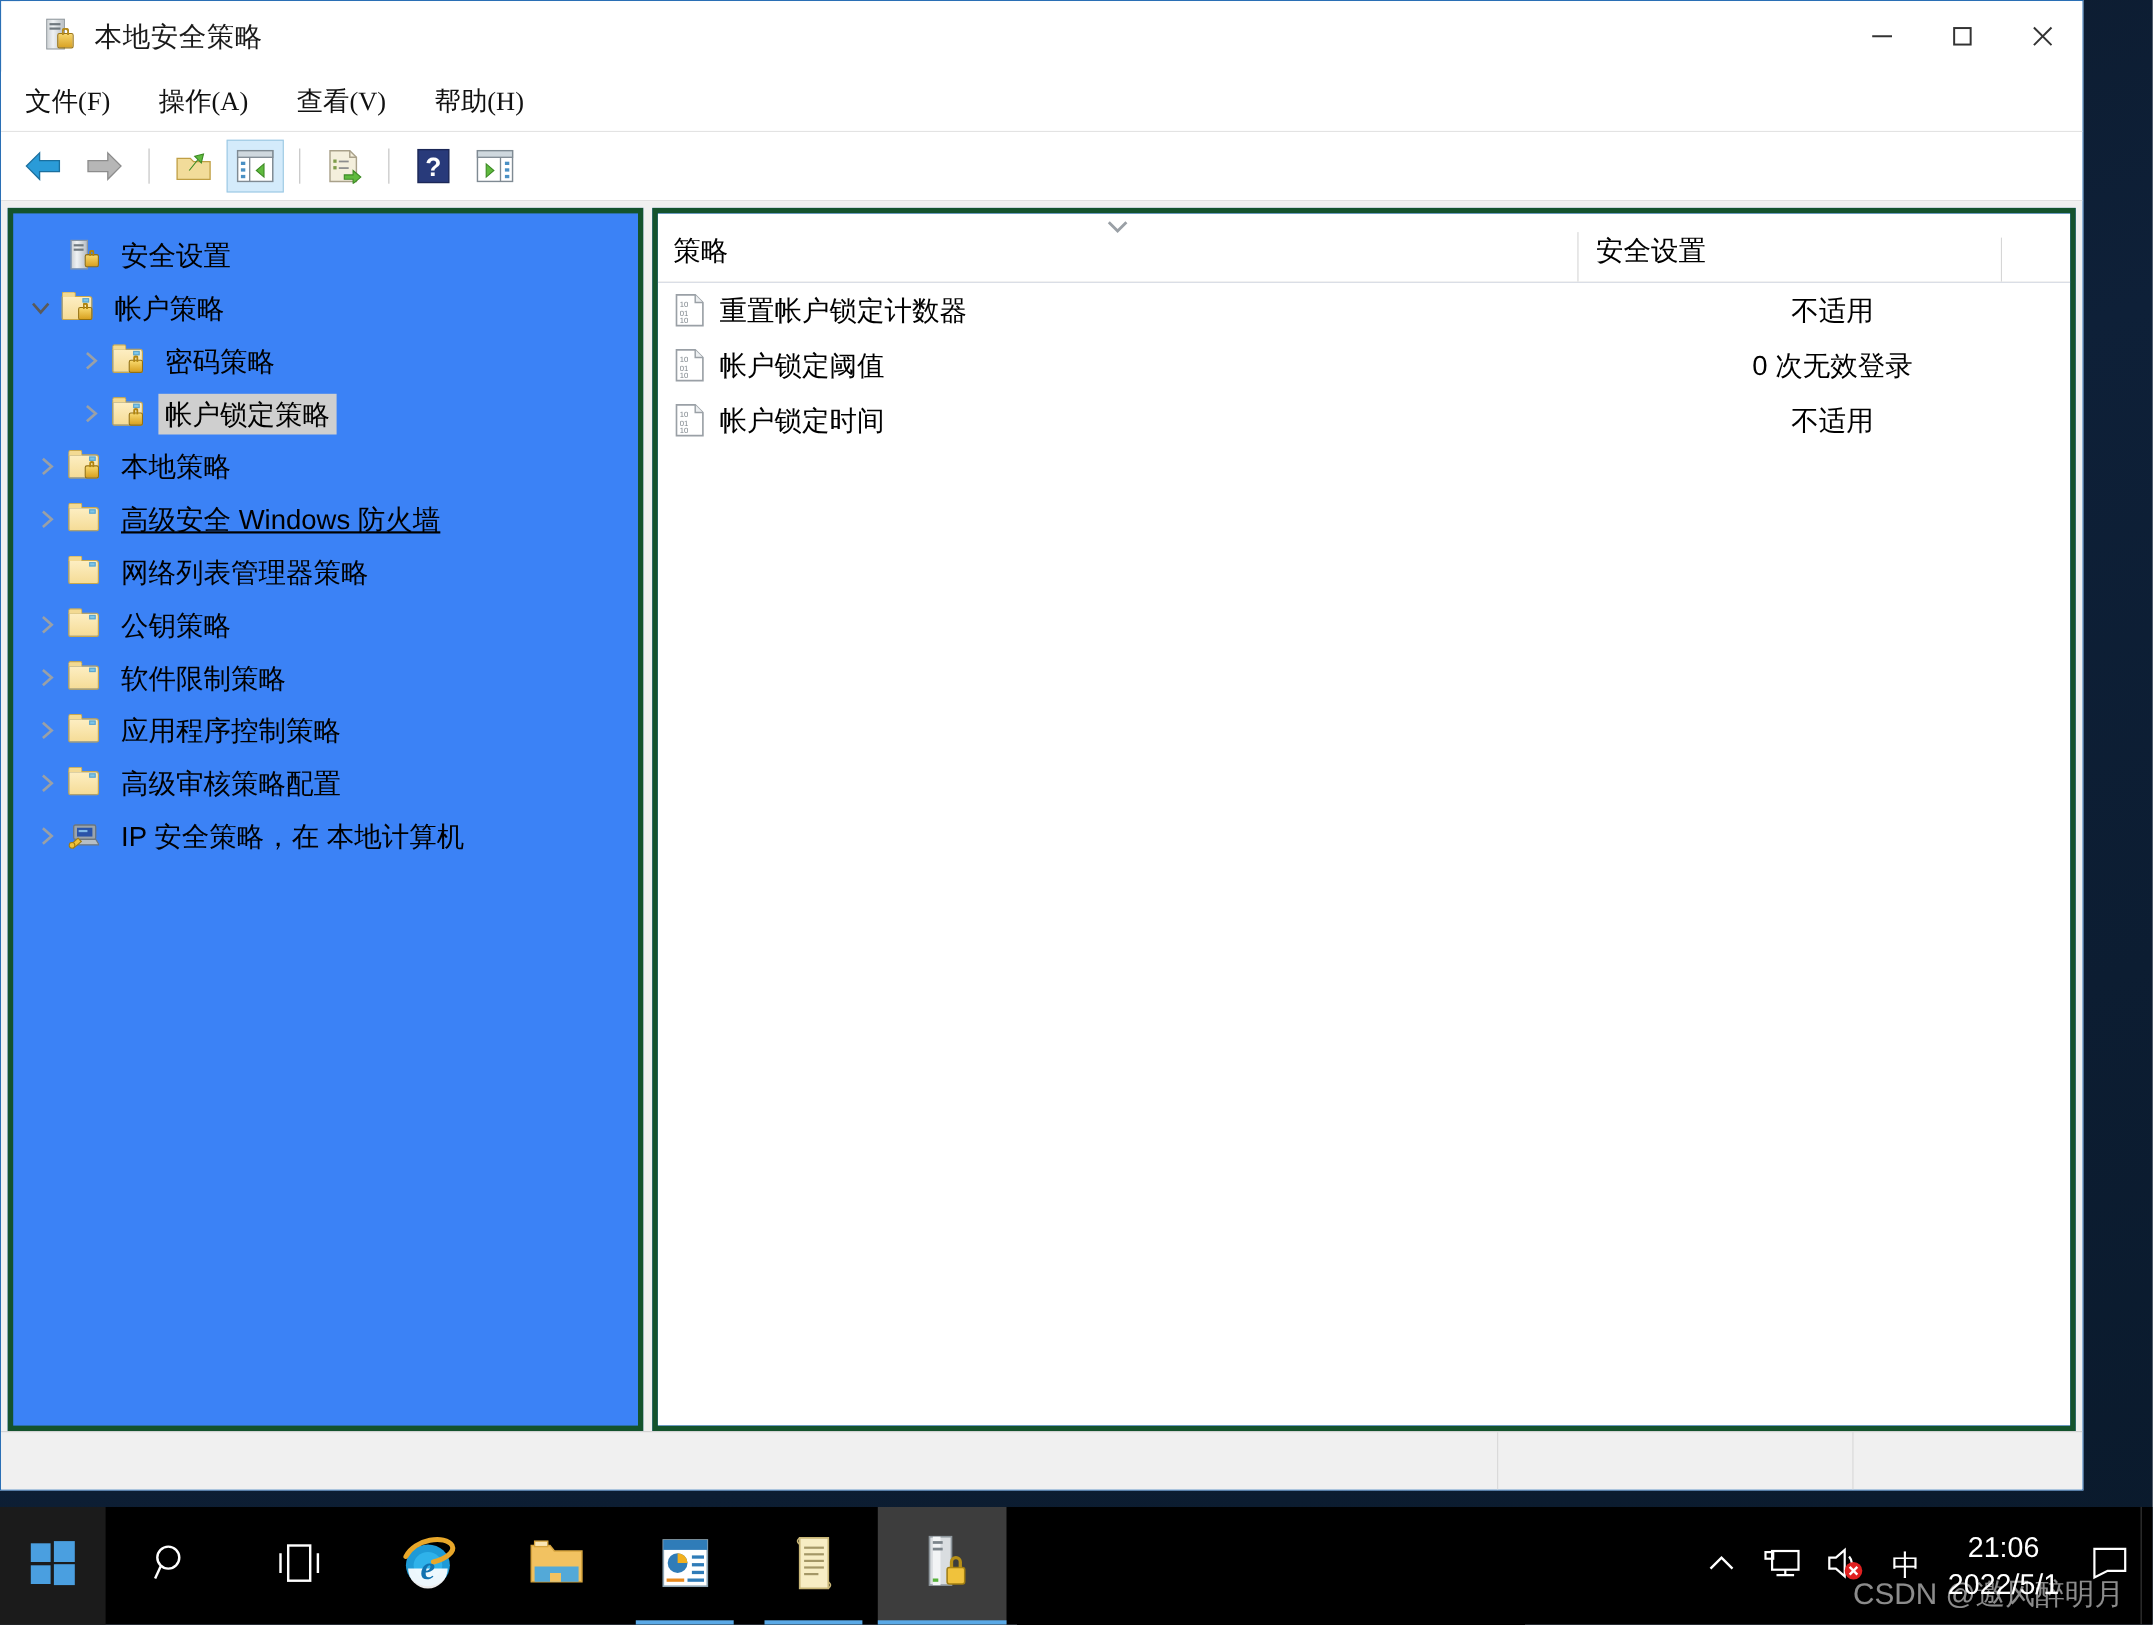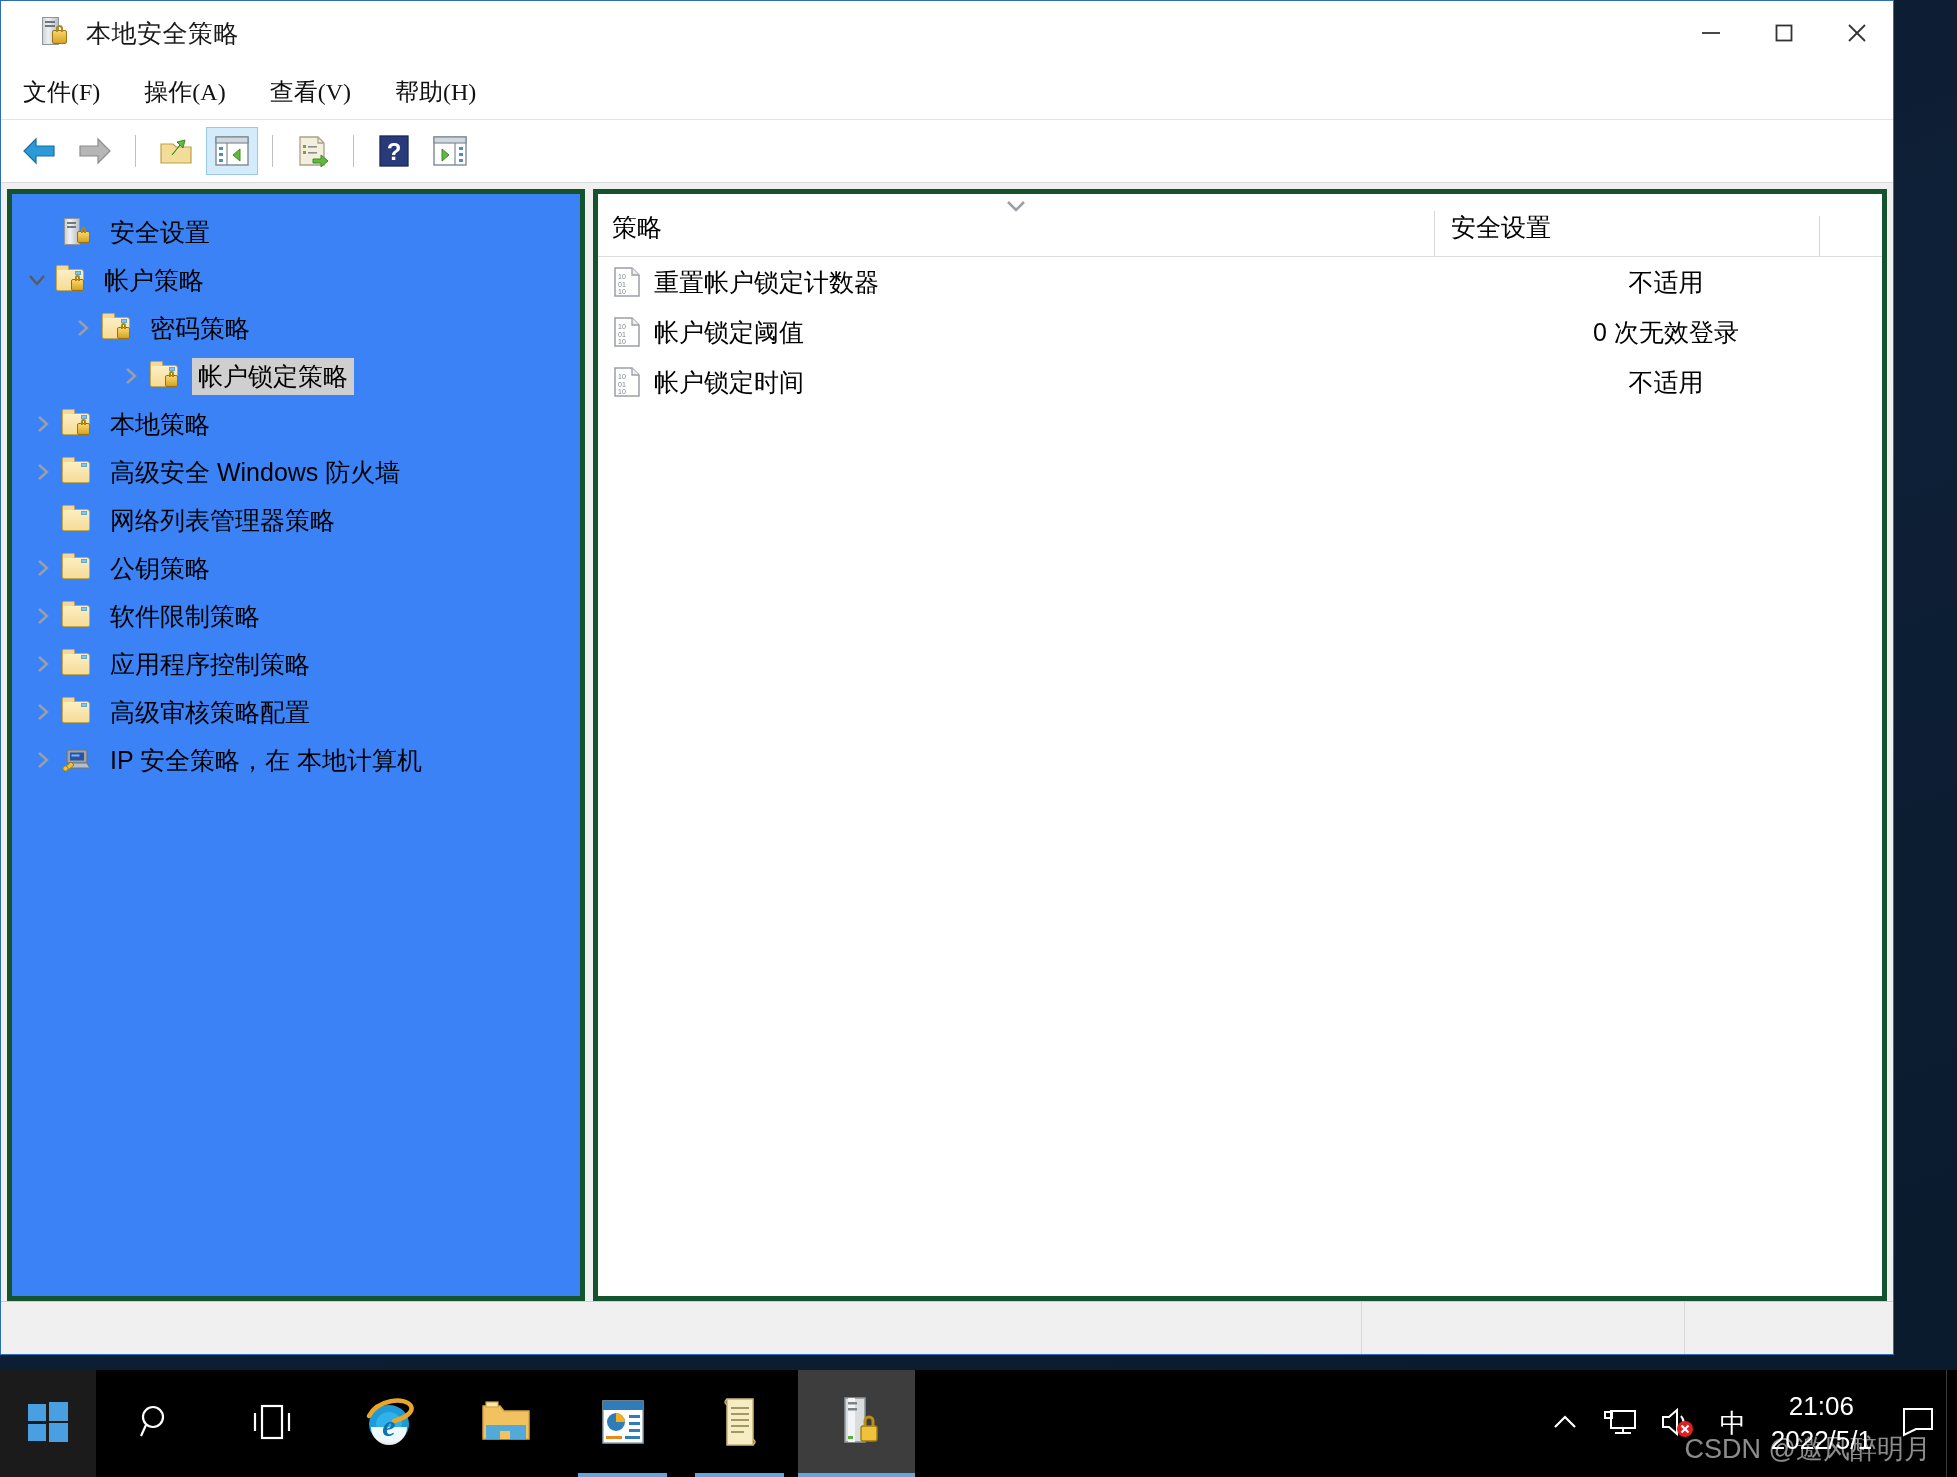--- a/index.html
+++ b/index.html
@@ -540,21 +540,21 @@
               <svg width="22" height="22" viewBox="0 0 22 22">
                 <path d="M7 4 L15 11 L7 18" fill="none" stroke="#9aa0a6" stroke-width="2.4"></path>
               </svg>
             </div>
             <div class="tico">
               <div class="folder"></div>
               <div class="mini-lock"></div>
             </div>
             <div class="label">密码策略</div>
           </div>
-          <div class="tree-row selected" style="padding-left: 54px; margin-left: 48px;">
+          <div class="tree-row selected" style="padding-left: 54px;">
             <div class="chev">
               <svg width="22" height="22" viewBox="0 0 22 22">
                 <path d="M7 4 L15 11 L7 18" fill="none" stroke="#9aa0a6" stroke-width="2.4"></path>
               </svg>
             </div>
             <div class="tico">
               <div class="folder"></div>
               <div class="mini-lock"></div>
             </div>
             <div class="label">帐户锁定策略</div>
@@ -564,21 +564,21 @@
               <svg width="22" height="22" viewBox="0 0 22 22">
                 <path d="M7 4 L15 11 L7 18" fill="none" stroke="#9aa0a6" stroke-width="2.4"></path>
               </svg>
             </div>
             <div class="tico">
               <div class="folder"></div>
               <div class="mini-lock"></div>
             </div>
             <div class="label">本地策略</div>
           </div>
-          <div class="tree-row" style="padding-left: 14px;">
+          <div class="tree-row" style="padding-left: 14px; text-decoration: underline;">
             <div class="chev">
               <svg width="22" height="22" viewBox="0 0 22 22">
                 <path d="M7 4 L15 11 L7 18" fill="none" stroke="#9aa0a6" stroke-width="2.4"></path>
               </svg>
             </div>
             <div class="tico">
               <div class="folder"></div>
             </div>
             <div class="label">高级安全 Windows 防火墙</div>
           </div>

